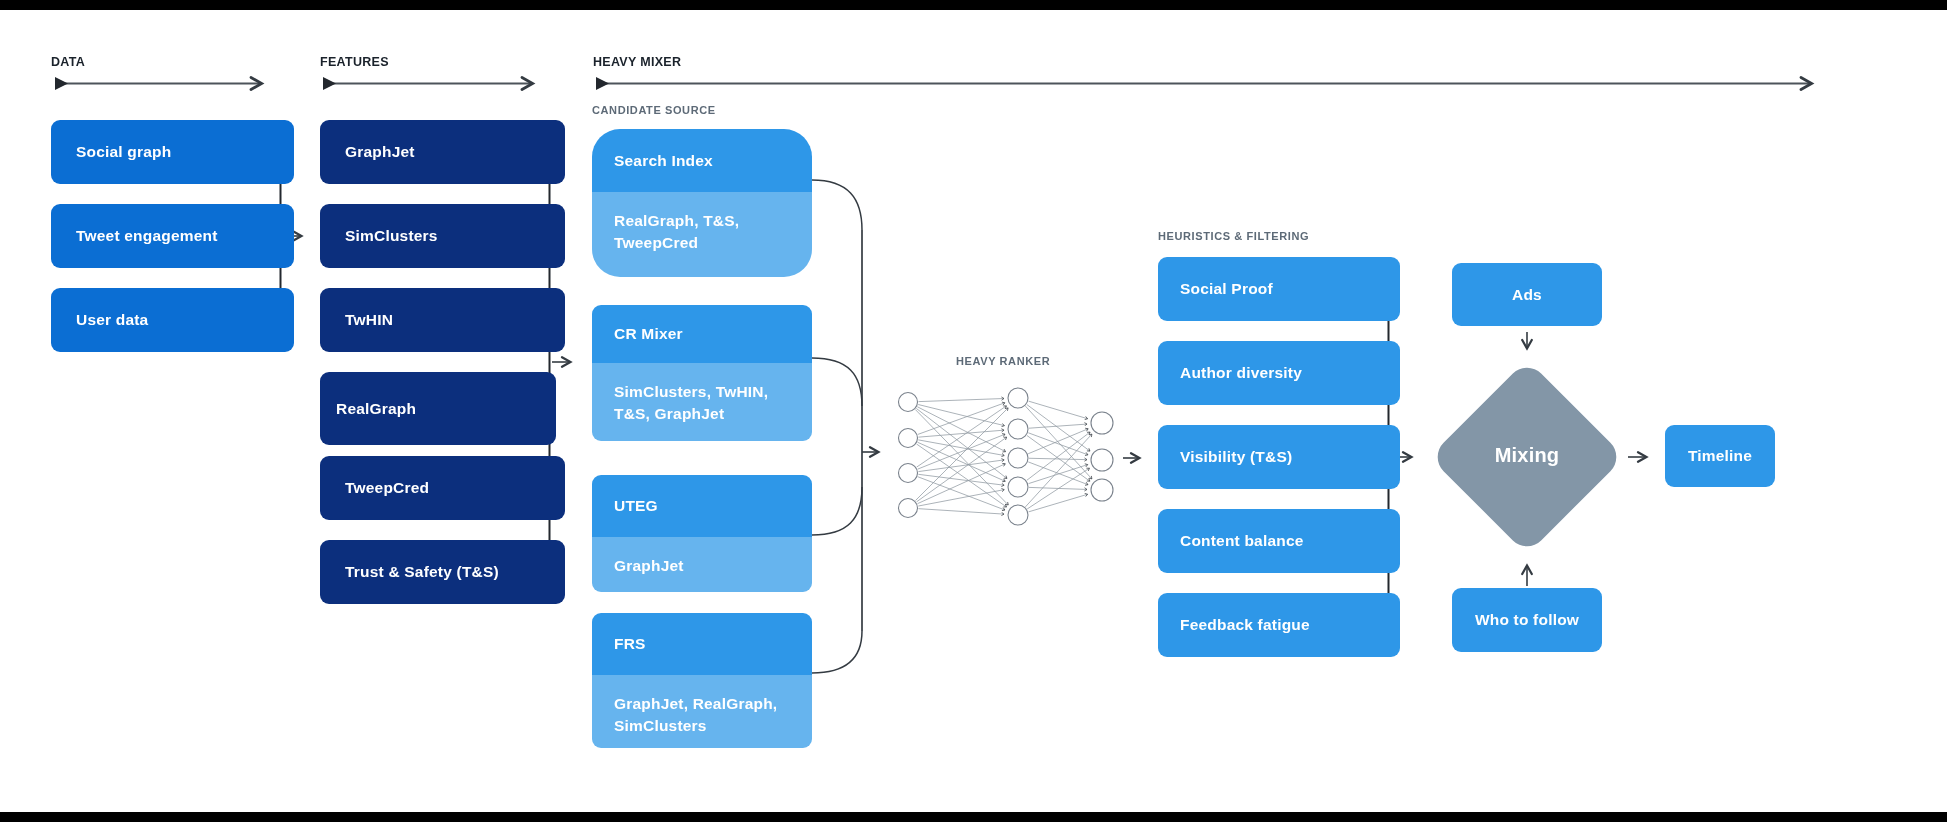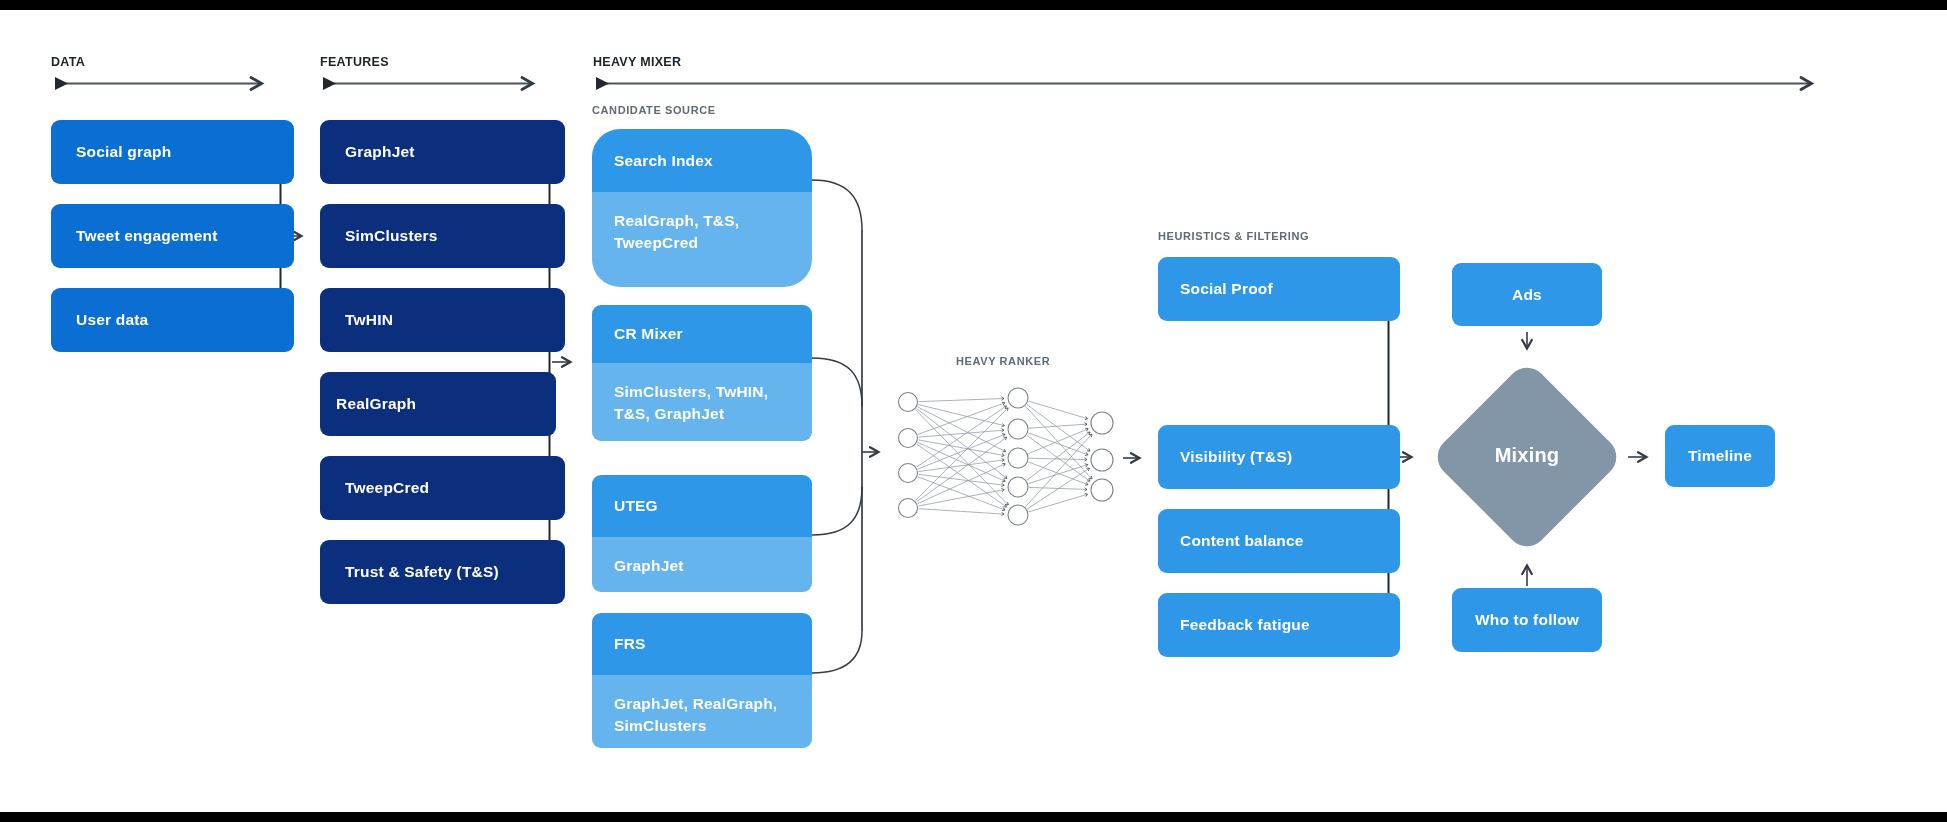--- a/index.html
+++ b/index.html
@@ -159,36 +159,37 @@
   <div class="box center-box out-box" style="left:1452px;top:588px;width:150px;height:64px">Who to follow</div>
   <div class="box center-box out-box" style="left:1665px;top:425px;width:110px;height:62px">Timeline</div>
   <div class="diamond-label">Mixing</div>
 
 <div class="box left-box data-box" style="left: 51px; top: 120px; width: 218px; height: 64px;">Social graph</div>
     <div class="box left-box data-box" style="left: 51px; top: 204px; width: 218px; height: 64px;">Tweet engagement</div>
     <div class="box left-box data-box" style="left: 51px; top: 288px; width: 218px; height: 64px;">User data</div>
     <div class="box left-box feature-box" style="left: 320px; top: 120px; width: 220px; height: 64px;">GraphJet</div>
     <div class="box left-box feature-box" style="left: 320px; top: 204px; width: 220px; height: 64px;">SimClusters</div>
     <div class="box left-box feature-box" style="left: 320px; top: 288px; width: 220px; height: 64px;">TwHIN</div>
-    <div class="box left-box feature-box" style="left: 320px; top: 372px; width: 220px; height: 64px; padding-left: 16px;">RealGraph</div>
+    <div class="box left-box feature-box" style="left: 320px; top: 372px; width: 220px; height: 73px; padding-left: 16px;">RealGraph</div>
     <div class="box left-box feature-box" style="left: 320px; top: 456px; width: 220px; height: 64px;">TweepCred</div>
     <div class="box left-box feature-box" style="left: 320px; top: 540px; width: 220px; height: 64px;">Trust &amp; Safety (T&amp;S)</div>
     <div class="src-card" style="left: 592px; top: 129px; border-radius: 28px;">
       <div class="src-head" style="height: 63px;">Search Index</div>
-      <div class="src-sub" style="height: 95px;">RealGraph, T&amp;S, TweepCred</div>
+      <div class="src-sub" style="height: 85px;">RealGraph, T&amp;S, TweepCred</div>
     </div>
     <div class="src-card" style="left: 592px; top: 305px;">
       <div class="src-head" style="height: 58px;">CR Mixer</div>
       <div class="src-sub" style="height: 78px;">SimClusters, TwHIN, T&amp;S, GraphJet</div>
     </div>
     <div class="src-card" style="left: 592px; top: 475px;">
       <div class="src-head" style="height: 62px;">UTEG</div>
       <div class="src-sub" style="height: 55px;">GraphJet</div>
     </div>
     <div class="src-card" style="left: 592px; top: 613px;">
       <div class="src-head" style="height: 62px;">FRS</div>
       <div class="src-sub" style="height: 73px;">GraphJet, RealGraph, SimClusters</div>
     </div>
     <div class="box left-box heur-box" style="left: 1158px; top: 257px; width: 220px; height: 64px;">Social Proof</div>
+    <div class="box left-box heur-box" style="left: 1158px; top: 341px; width: 220px; height: 64px;">Author diversity</div>
     <div class="box left-box heur-box" style="left: 1158px; top: 425px; width: 220px; height: 64px;">Visibility (T&amp;S)</div>
     <div class="box left-box heur-box" style="left: 1158px; top: 509px; width: 220px; height: 64px;">Content balance</div>
     <div class="box left-box heur-box" style="left: 1158px; top: 593px; width: 220px; height: 64px;">Feedback fatigue</div>
   </div>
 
 </body></html>

